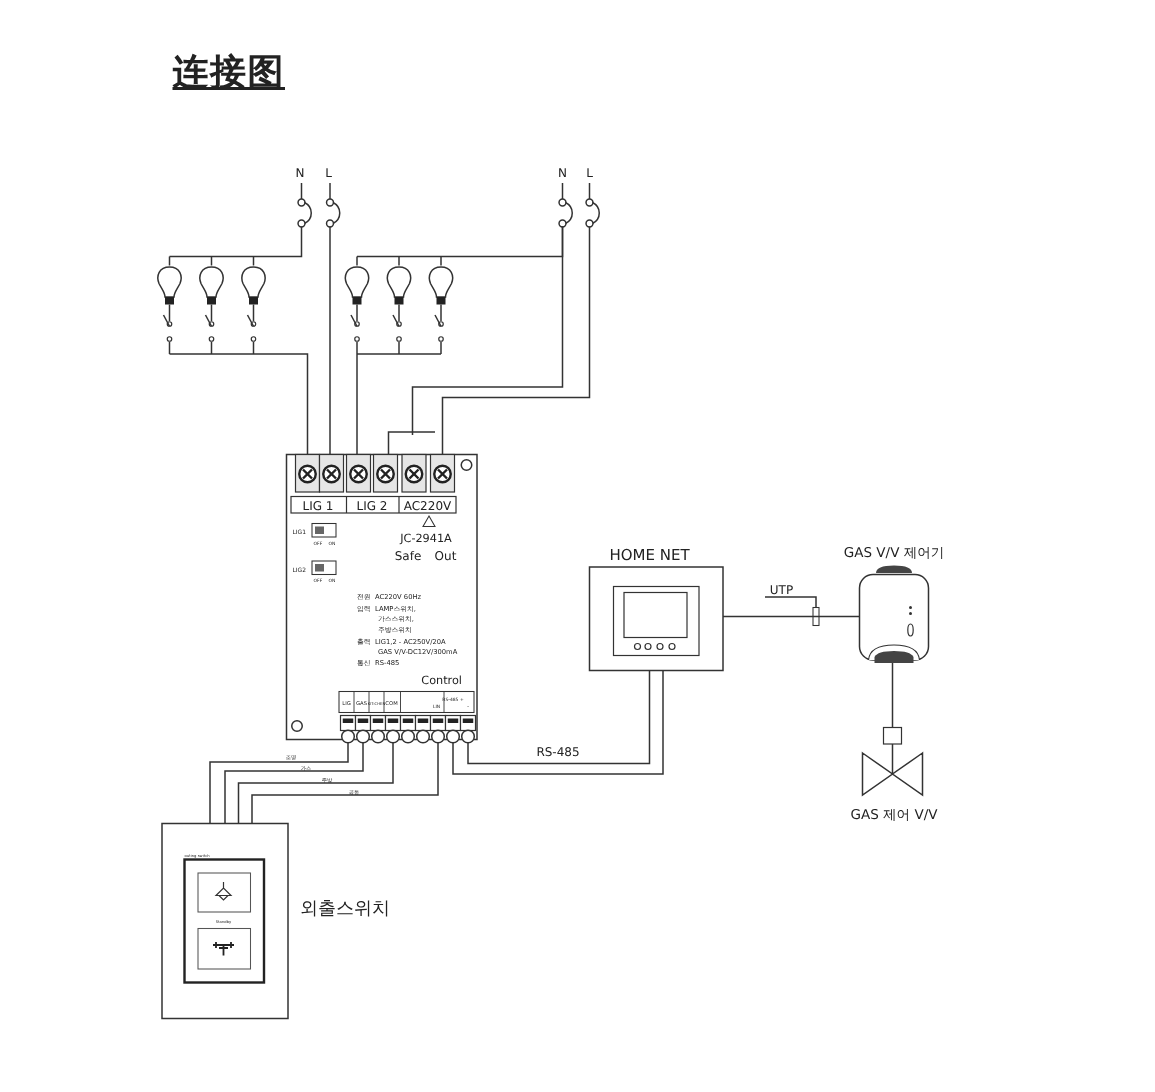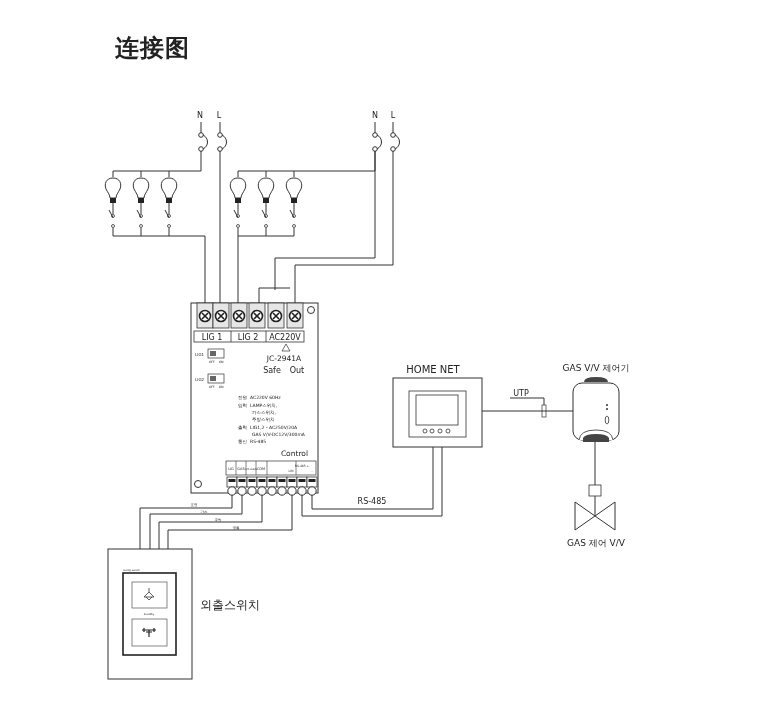--- a/index.html
+++ b/index.html
@@ -1,17 +1,17 @@
 <!DOCTYPE html>
 <html><head>
 <meta charset="utf-8">
 <style>
   html, body { margin: 0; padding: 0; background: #ffffff; }
   body { width: 770px; height: 728px; position: relative; overflow: hidden; font-family: "DejaVu Sans", sans-serif; }
-  .title { position: absolute; left: 115px; top: 32px; font-size: 24px; font-weight: bold; color: #222222; letter-spacing: 1px; }
+  .title { position: absolute; left: 115px; top: 32px; font-size: 24px; font-weight: bold; color: #222222; letter-spacing: 1px; text-decoration: underline; }
   svg { position: absolute; left: 0; top: 0; }
   .lbl { font-family: "DejaVu Sans", sans-serif; fill: #222222; }
 </style>
 </head>
 <body>
 
 <div class="title">连接图</div>
 
 <svg width="770" height="728" viewBox="0 0 770 728">
   <defs>

